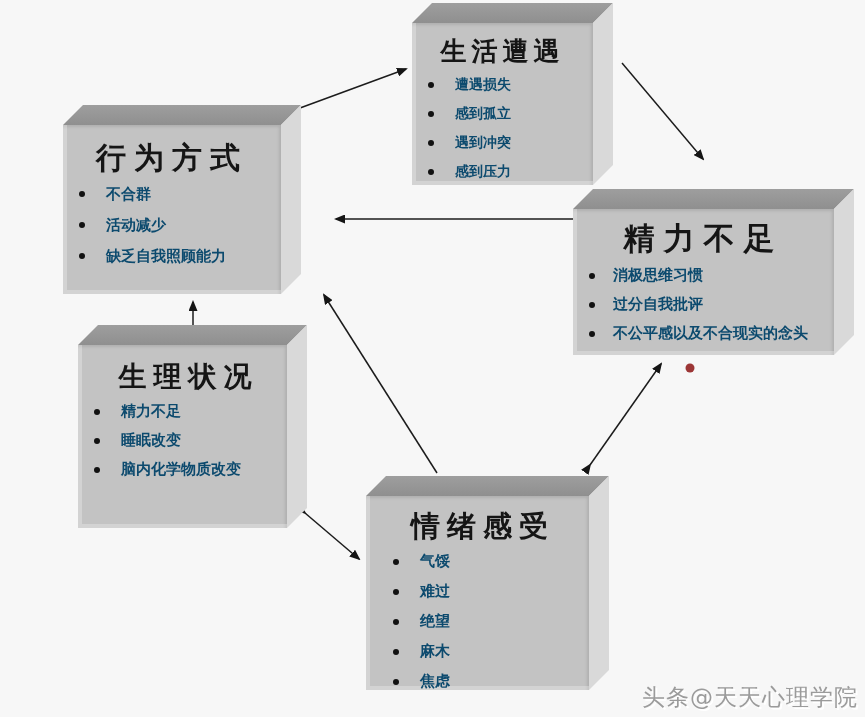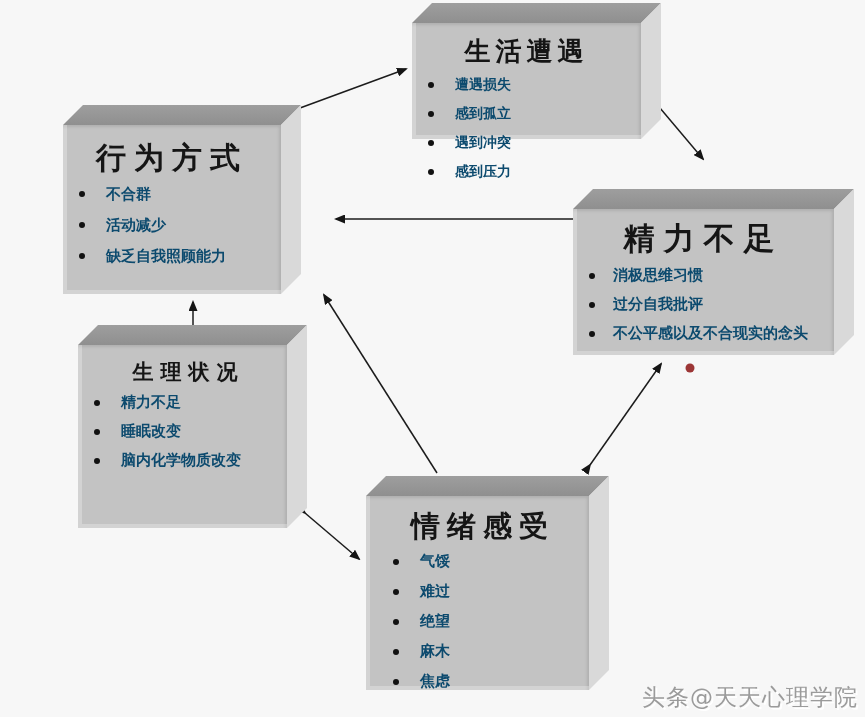--- a/index.html
+++ b/index.html
@@ -42,21 +42,21 @@
   .b-life  .cube-face{padding-top:12px;}
   .b-life  .cube-title{font-size:26px; letter-spacing:5px;}
   .b-life  .bullets li{font-size:14px; margin-bottom:11px;}
   .b-behavior .cube-face{padding-top:14px;}
   .b-behavior .cube-title{font-size:30px; letter-spacing:8px;}
   .b-behavior .bullets li{font-size:15px; margin-bottom:12px;}
   .b-thinking .cube-face{padding-top:10px;}
   .b-thinking .cube-title{font-size:31px; letter-spacing:9px;}
   .b-thinking .bullets li{font-size:15px; margin-bottom:10px; padding-left:40px;}
   .b-physio .cube-face{padding-top:14px;}
-  .b-physio .cube-title{font-size:21px; letter-spacing:7px;padding-left:12px;}
+  .b-physio .cube-title{font-size:28px; letter-spacing:7px;padding-left:12px;}
   .b-physio .bullets li{font-size:15px; margin-bottom:10px;}
   .b-emotion .cube-face{padding-top:12px;padding-left:11px;}
   .b-emotion .cube-title{font-size:29px; letter-spacing:7px;}
   .b-emotion .bullets li{font-size:15px; margin-bottom:11px;}
   
   .arrows{position:absolute; inset:0; pointer-events:none;}
   
   .watermark{
     position:absolute; right:7px; bottom:4px;
     font-family:"DejaVu Sans", sans-serif;
@@ -78,21 +78,21 @@
     <line x1="300" y1="108" x2="406" y2="69" stroke="#1c1c1c" stroke-width="1.5" marker-end="url(#ah)"></line>
     <line x1="622" y1="63" x2="703" y2="159" stroke="#1c1c1c" stroke-width="1.5" marker-end="url(#ah)"></line>
     <line x1="575" y1="219" x2="336" y2="219" stroke="#1c1c1c" stroke-width="1.5" marker-end="url(#ah)"></line>
     <line x1="437" y1="473" x2="324" y2="295" stroke="#1c1c1c" stroke-width="1.5" marker-end="url(#ah)"></line>
     <line x1="590" y1="465" x2="661" y2="364" stroke="#1c1c1c" stroke-width="1.5" marker-start="url(#ah)" marker-end="url(#ah)"></line>
     <line x1="193" y1="325" x2="193" y2="302" stroke="#1c1c1c" stroke-width="1.5" marker-end="url(#ah)"></line>
     <line x1="305" y1="513" x2="359" y2="559" stroke="#1c1c1c" stroke-width="1.5" marker-start="url(#ah)" marker-end="url(#ah)"></line>
     <circle cx="690" cy="368" r="4.5" fill="#9c3636"></circle>
   </svg>
 
-  <div class="cube b-life" style="left:412px; top:3px; width:201px; height:136px;padding-left:48px;">
+  <div class="cube b-life" style="left:412px; top:3px; width:201px; height:182px;">
     <div class="cube-top"></div>
     <div class="cube-right"></div>
     <div class="cube-face">
       <div class="cube-title">生活遭遇</div>
       <ul class="bullets">
         <li>遭遇损失</li>
         <li>感到孤立</li>
         <li>遇到冲突</li>
         <li>感到压力</li>
       </ul>

